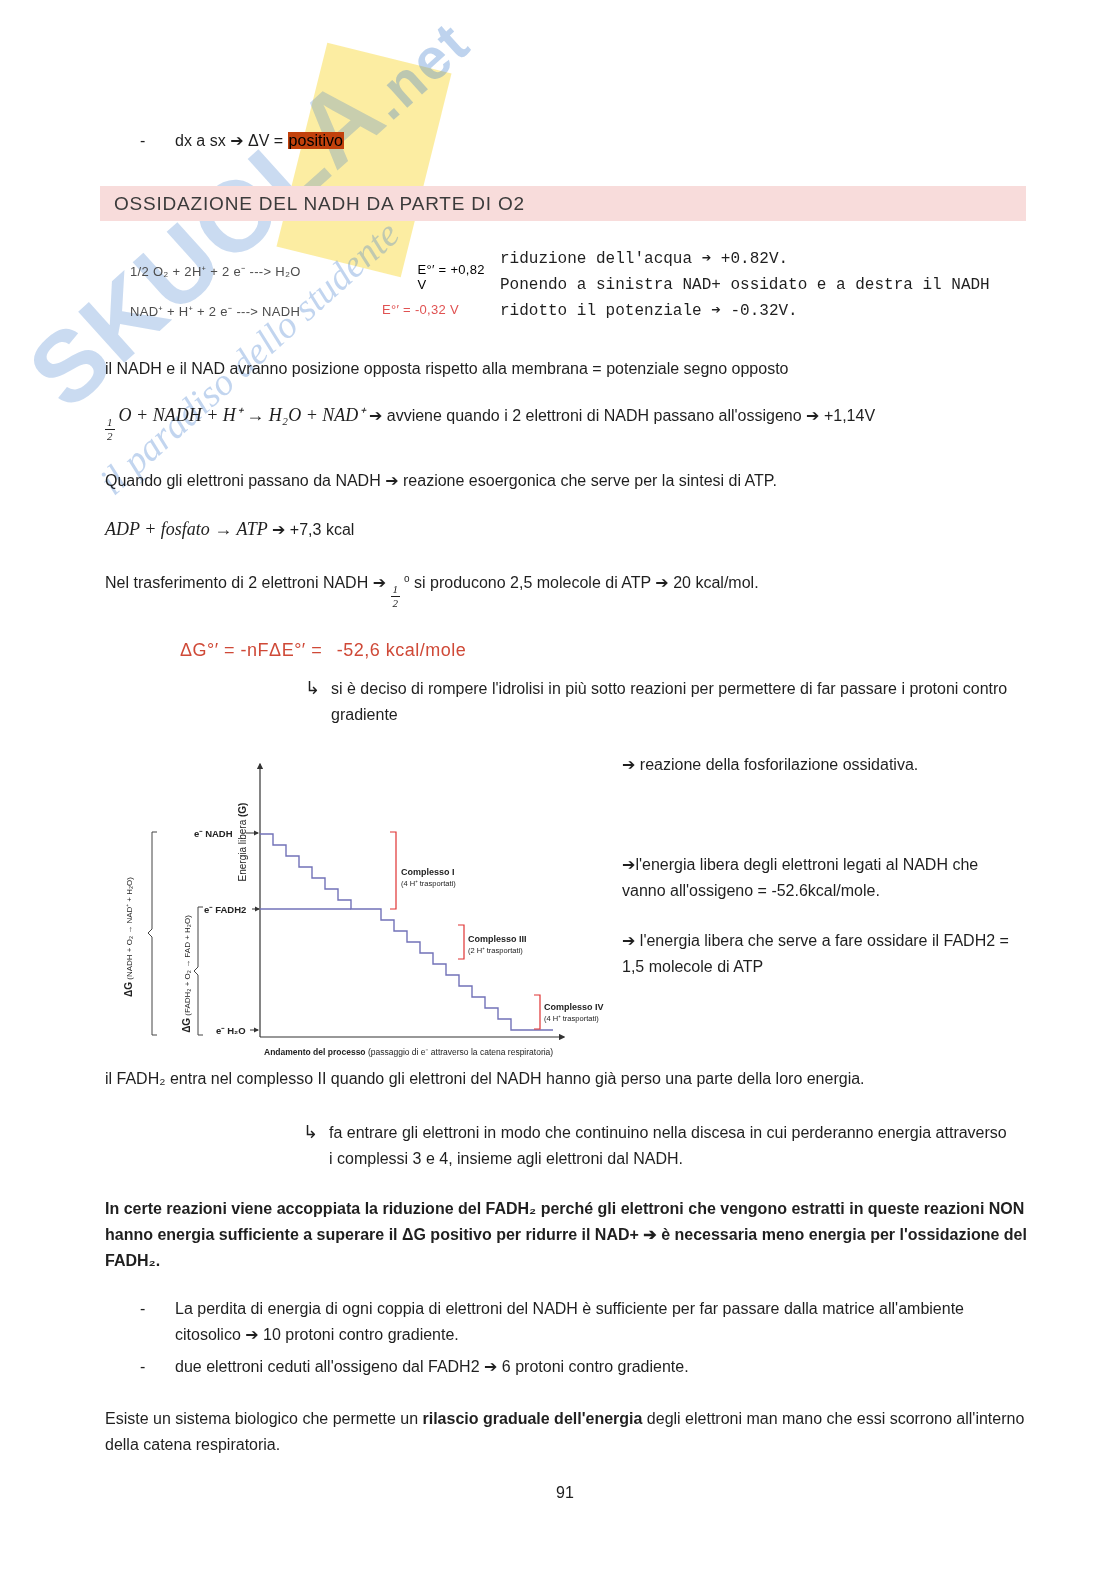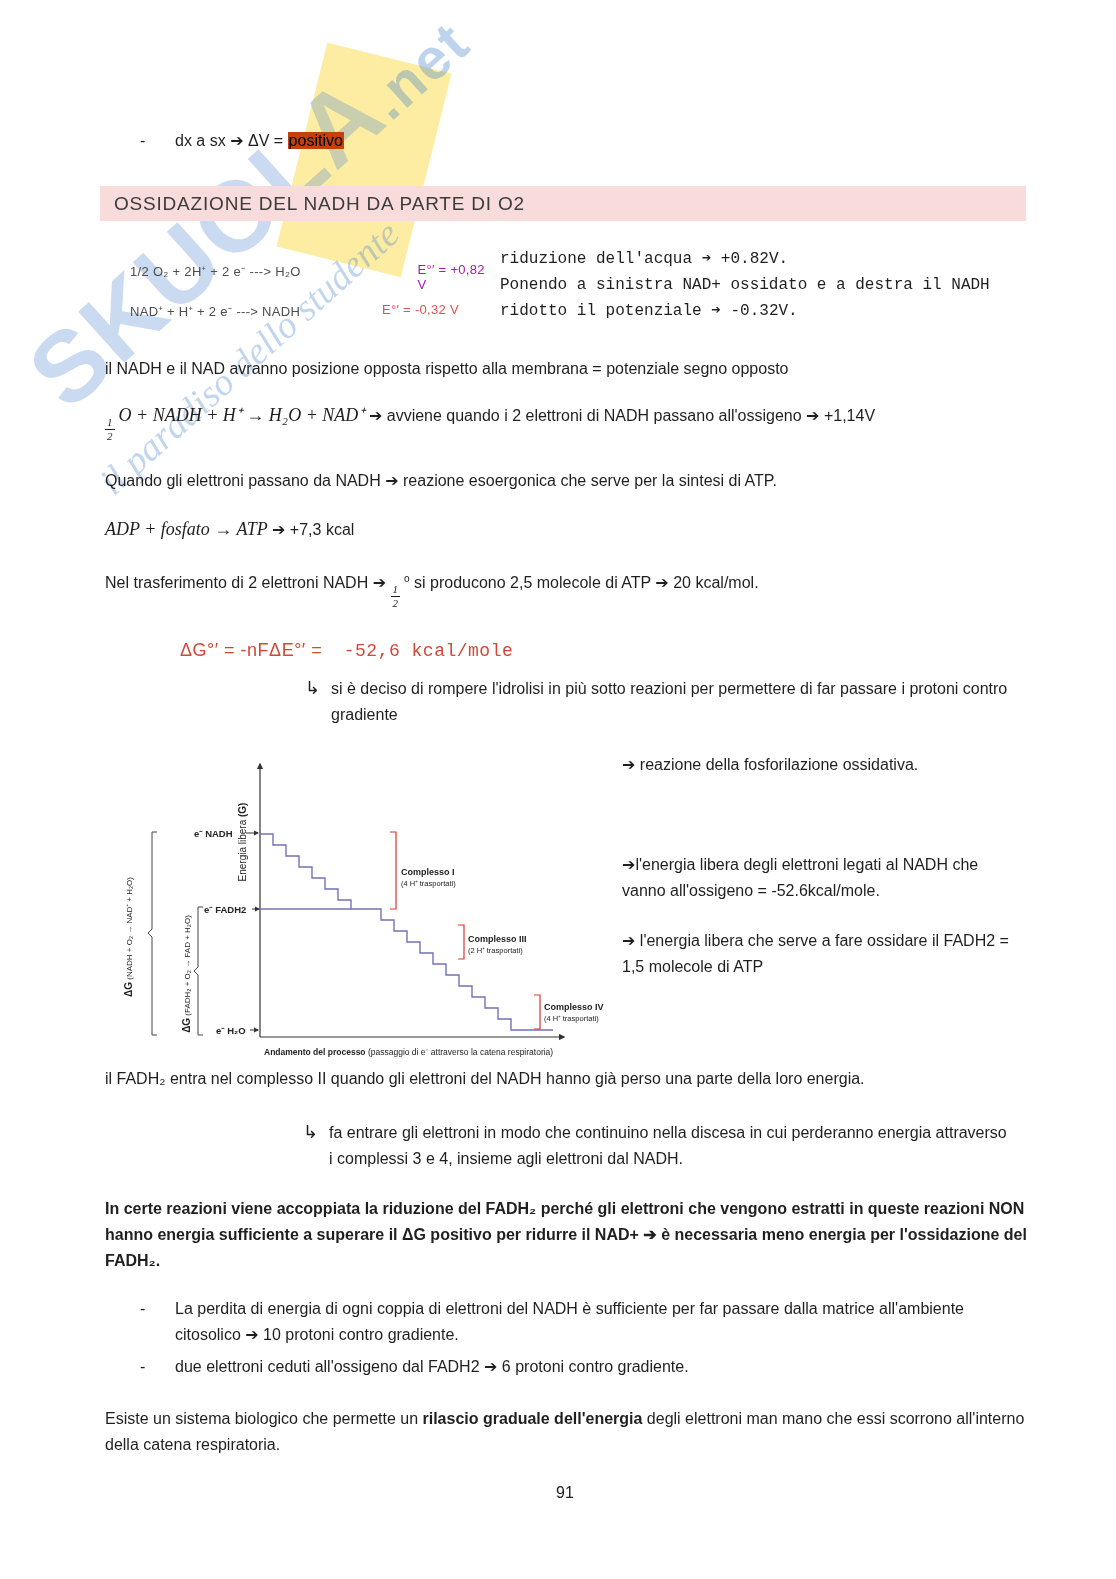--- a/index.html
+++ b/index.html
@@ -23,38 +23,38 @@
   .intro{left:140px;top:128px;display:flex;font-size:16px;line-height:26px;}
   .intro .dash{width:35px;flex:none;}
 
   .heading{left:100px;top:186px;width:912px;height:35px;background:#f8dcdb;display:flex;
            align-items:center;padding-left:14px;font-size:19px;letter-spacing:0.8px;color:#3b3b3b;text-align:right;}
 
   .equations{left:130px;top:262px;width:365px;display:flex;flex-direction:column;gap:10px;
              font-size:13px;font-weight:normal;color:#4d4d4d;letter-spacing:0.3px;}
   .eq-row{display:flex;}
   .eq-lhs{width:252px;}
-  .pot1{color:#a21caf;margin-left:44px;}
+  .pot1{color:#000000;margin-left:44px;}
   .pot2{color:#e05252;}
   .eq-note{left:500px;top:246px;width:492px;font-family:Liberation Mono, monospace;}
 
   .p-membrane{left:105px;top:356px;width:935px;}
   .reaction{left:105px;top:402px;width:1005px;}
   .math{font-family:"Liberation Serif",serif;font-style:italic;font-size:18px;}
   .frac{display:inline-flex;flex-direction:column;align-items:center;line-height:1;font-size:11px;
         vertical-align:-5px;margin-right:4px;font-family:"Liberation Serif",serif;font-style:italic;}
   .frac .num{border-bottom:1px solid #1f1f1f;padding:0 2px 1px;}
   .frac .den{padding-top:1px;}
   .p-esoergonica{left:105px;top:468px;width:935px;}
   .adp{left:105px;top:516px;}
   .transfer{left:105px;top:566px;width:940px;}
   .transfer sup{font-size:10px;}
 
   .deltag{left:180px;top:640px;font-size:18px;color:#cf4937;letter-spacing:0.5px;}
-  .dg-v{font-family:Liberation Mono, monospace;margin-left:16px;}
+  .dg-v{font-family:Liberation Sans, sans-serif;margin-left:9px;}
 
   .note-ind{display:flex;}
   .note-ind .turn{width:26px;flex:none;font-size:18px;line-height:24px;}
   .idrolisi{left:305px;top:676px;width:712px;}
 
   .chart{left:98px;top:742px;}
   .chart text{font-family:"Liberation Sans",sans-serif;fill:#222;}
 
   .side-a{left:622px;top:752px;width:420px;}
   .side-b{left:622px;top:852px;width:404px;}

